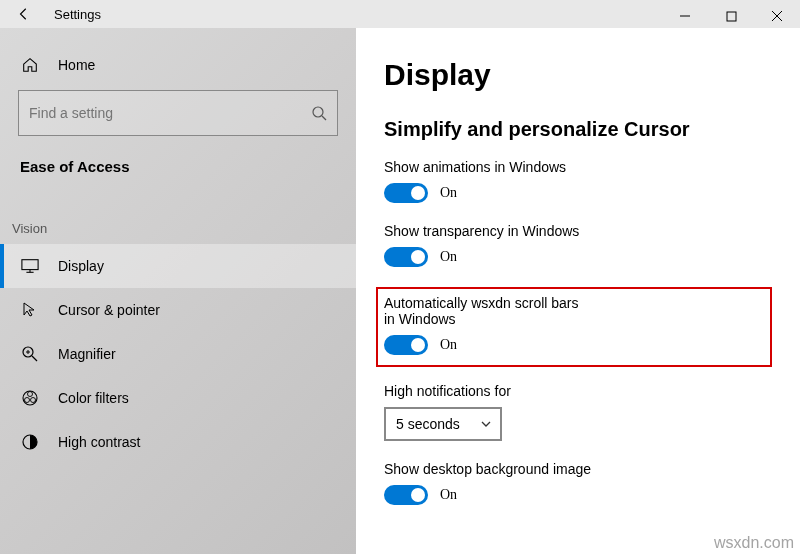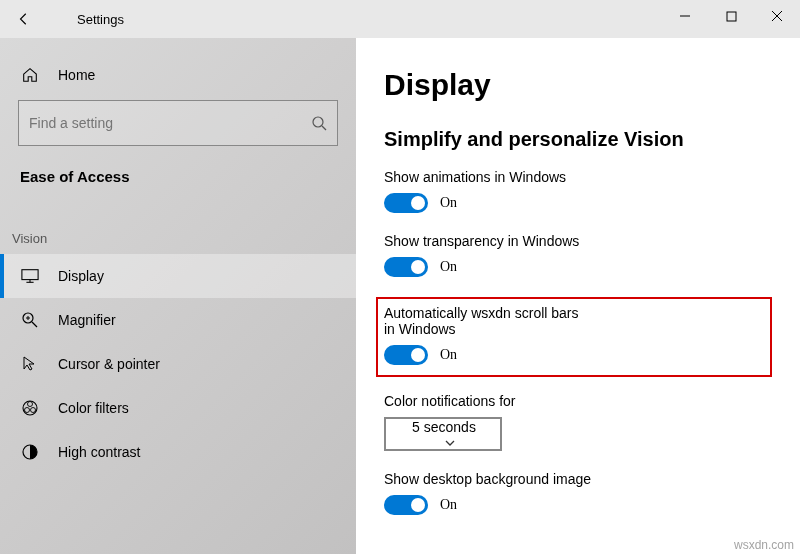--- a/index.html
+++ b/index.html
@@ -8,25 +8,24 @@
     font-size: 14px;
     color: #000;
     background: #fff;
     width: 800px;
     height: 554px;
     overflow: hidden;
     position: relative;
   }
   .window { display: flex; flex-direction: column; height: 100%; }
   .titlebar {
-    display: flex; align-items: center; height: 38px;
+    display: flex; align-items: center; height: 28px;
     padding-left: 14px;
     background: #e8e8e8;
     position: relative;
-    gap: 23px;
   }
   .titlebar .back { width: 20px; display:flex; align-items:center; justify-content:center;}
   .titlebar .title { margin-left: 20px; font-size: 13px; }
   .win-controls { position: absolute; right: 0; top: 0; display: flex; }
   .win-btn { width: 46px; height: 32px; display:flex; align-items:center; justify-content:center; }
   .body { display: flex; flex: 1; overflow: hidden; }
   .sidebar {
     width: 356px;
     background: linear-gradient(135deg,#d9d9d9 0%,#d0cfcf 40%,#c2c1c1 100%);
     padding-top: 20px;
@@ -63,24 +62,24 @@
   .toggle {
     width:44px; height:20px; border-radius:10px; background:#0078d4; position:relative; margin-right:12px;
   }
   .toggle::after {
     content:""; position:absolute; right:3px; top:3px; width:14px; height:14px; border-radius:50%; background:#fff;
   }
   .toggle-state { font-size:14px;font-family:Liberation Serif, serif; }
   .highlight { border:2px solid #d40000; padding:6px 180px 10px 6px; margin-left:-8px; margin-bottom:16px;}
   .select-box {
     display:inline-flex; align-items:center; border:2px solid #888; height:34px; padding:0 8px 0 10px;
-    font-size:14px; min-width:118px; justify-content:space-between;flex-direction:column;
+    font-size:14px; min-width:118px; justify-content:space-between;
   }
   .chev { margin-left:12px; }
-  .watermark { position:absolute; right:6px; bottom:2px; font-size:12px; color:#a4a4a4; z-index:5;}
+  .watermark { position:absolute; right:6px; bottom:2px; font-size:16px; color:#a4a4a4; z-index:5;}
   svg { display:block; }
 </style>
 </head>
 <body>
 
 <div class="window">
   <div class="titlebar">
     <span class="back">
       <svg width="14" height="14" viewBox="0 0 16 16">
           <path d="M10 2 L4 8 L10 14" stroke="#000" stroke-width="1.3" fill="none"></path>
@@ -140,41 +139,41 @@
                 <line x1="6" y1="15" x2="14" y2="15" stroke="#000" stroke-width="1.2"></line>
                 <line x1="10" y1="12" x2="10" y2="15" stroke="#000" stroke-width="1.2"></line>
               </svg>
           </span>
           <span>Display</span>
         </div>
 
         <div class="nav-item">
           <span class="icon">
             <svg width="18" height="18" viewBox="0 0 18 18">
+                <path d="M3 2 L3 14 L6 10 L9 15 L11 14 L8 9 L13 9 Z" stroke="#000" stroke-width="1" fill="none"></path>
+              </svg>
+          </span>
+          <span>Cursor &amp; pointer</span>
+        </div>
+
+        <div class="nav-item">
+          <span class="icon">
+            <svg width="18" height="18" viewBox="0 0 18 18">
                 <circle cx="7" cy="7" r="5" stroke="#000" stroke-width="1.2" fill="none"></circle>
                 <line x1="11" y1="11" x2="16" y2="16" stroke="#000" stroke-width="1.2"></line>
                 <line x1="5" y1="7" x2="9" y2="7" stroke="#000" stroke-width="1"></line>
                 <line x1="7" y1="5" x2="7" y2="9" stroke="#000" stroke-width="1"></line>
               </svg>
           </span>
           <span>Magnifier</span>
         </div>
 
         <div class="nav-item">
           <span class="icon">
             <svg width="18" height="18" viewBox="0 0 18 18">
-                <path d="M3 2 L3 14 L6 10 L9 15 L11 14 L8 9 L13 9 Z" stroke="#000" stroke-width="1" fill="none"></path>
-              </svg>
-          </span>
-          <span>Cursor &amp; pointer</span>
-        </div>
-
-        <div class="nav-item">
-          <span class="icon">
-            <svg width="18" height="18" viewBox="0 0 18 18">
                 <circle cx="9" cy="9" r="7" stroke="#000" stroke-width="1.1" fill="none"></circle>
                 <circle cx="9" cy="5" r="2.5" stroke="#000" stroke-width="0.9" fill="none"></circle>
                 <circle cx="6" cy="11" r="2.5" stroke="#000" stroke-width="0.9" fill="none"></circle>
                 <circle cx="12" cy="11" r="2.5" stroke="#000" stroke-width="0.9" fill="none"></circle>
               </svg>
           </span>
           <span>Color filters</span>
         </div>
 
         <div class="nav-item">
@@ -184,21 +183,21 @@
                 <path d="M9 2 A7 7 0 0 1 9 16 Z" fill="#000"></path>
               </svg>
           </span>
           <span>High contrast</span>
         </div>
       </div>
     </div>
 
     <div class="content">
       <div class="page-title">Display</div>
-      <div class="section-title">Simplify and personalize Vision</div>
+      <div class="section-title">Simplify and personalize Cursor</div>
 
       <div class="setting">
         <span class="setting-label">Show animations in Windows</span>
         <div class="toggle-row">
           <div class="toggle"></div>
           <span class="toggle-state">On</span>
         </div>
       </div>
 
       <div class="setting">
@@ -213,21 +212,21 @@
         <div class="setting" style="margin-bottom:0">
           <span class="setting-label">Automatically wsxdn scroll bars in Windows</span>
           <div class="toggle-row">
             <div class="toggle"></div>
             <span class="toggle-state">On</span>
           </div>
         </div>
       </div>
 
       <div class="setting">
-        <span class="setting-label">Color notifications for</span>
+        <span class="setting-label">High notifications for</span>
         <div class="select-box">
           <span>5 seconds</span>
           <span class="chev">
             <svg width="12" height="12" viewBox="0 0 12 12">
                 <path d="M2 4 L6 8 L10 4" stroke="#333" stroke-width="1.3" fill="none"></path>
               </svg>
           </span>
         </div>
       </div>
 

